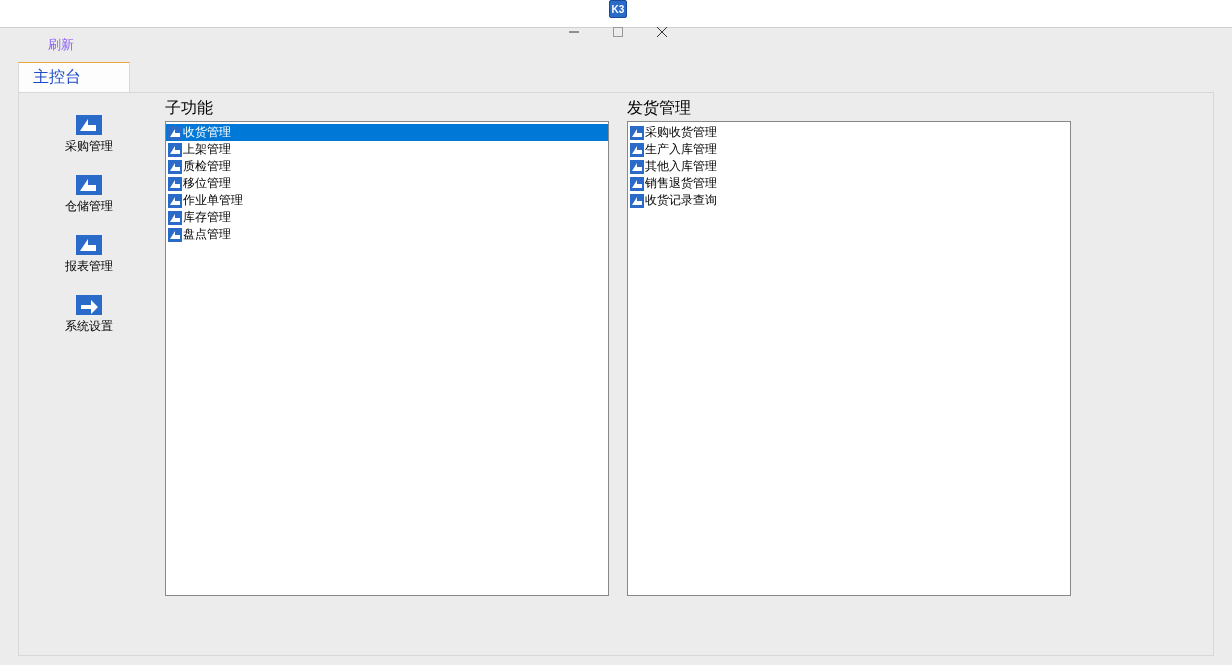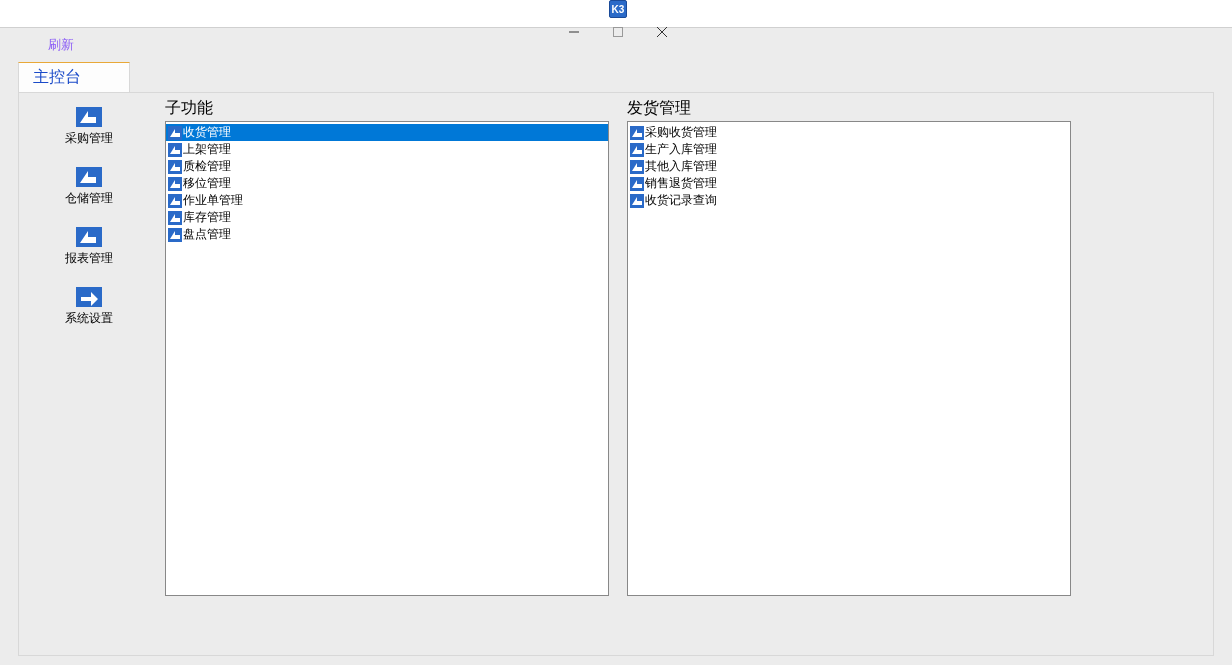--- a/index.html
+++ b/index.html
@@ -88,21 +88,21 @@
     }
     .tab-content {
       border: 1px solid #d8d8d8;
       background: #ececec;
       height: 564px;
       position: relative;
     }
     .sidebar {
       position: absolute;
       left: 0;
-      top: 0;
+      top: 8px;
       width: 140px;
       height: 100%;
       padding-top: 14px;
     }
     .sidebar-item {
       display: flex;
       flex-direction: column;
       align-items: center;
       margin-bottom: 20px;
       cursor: pointer;

